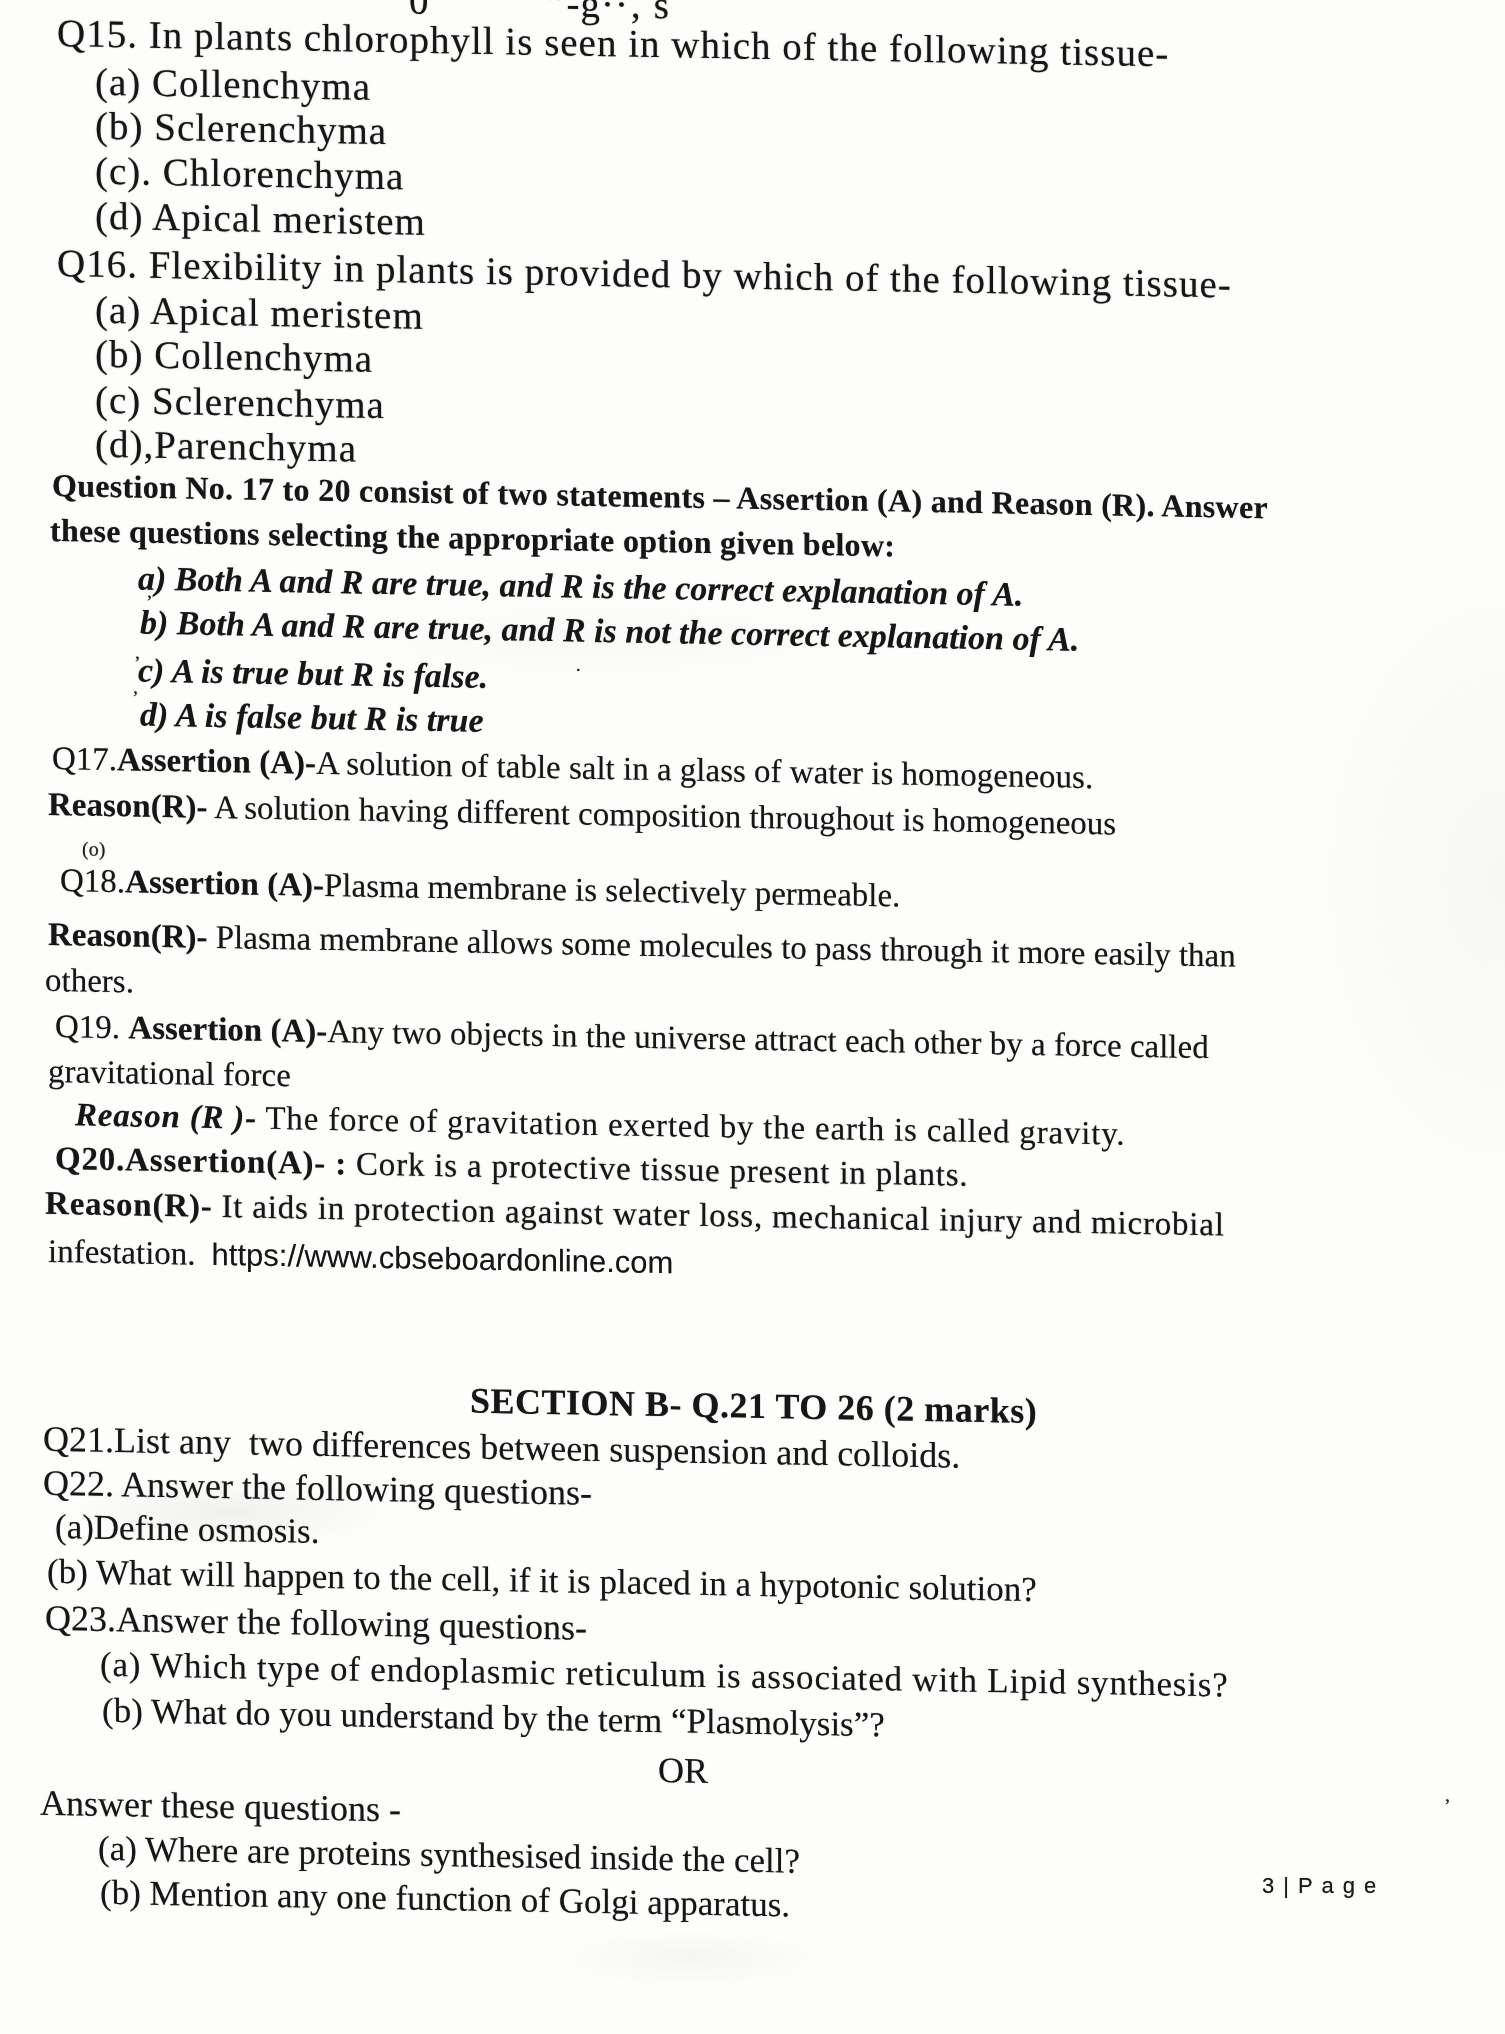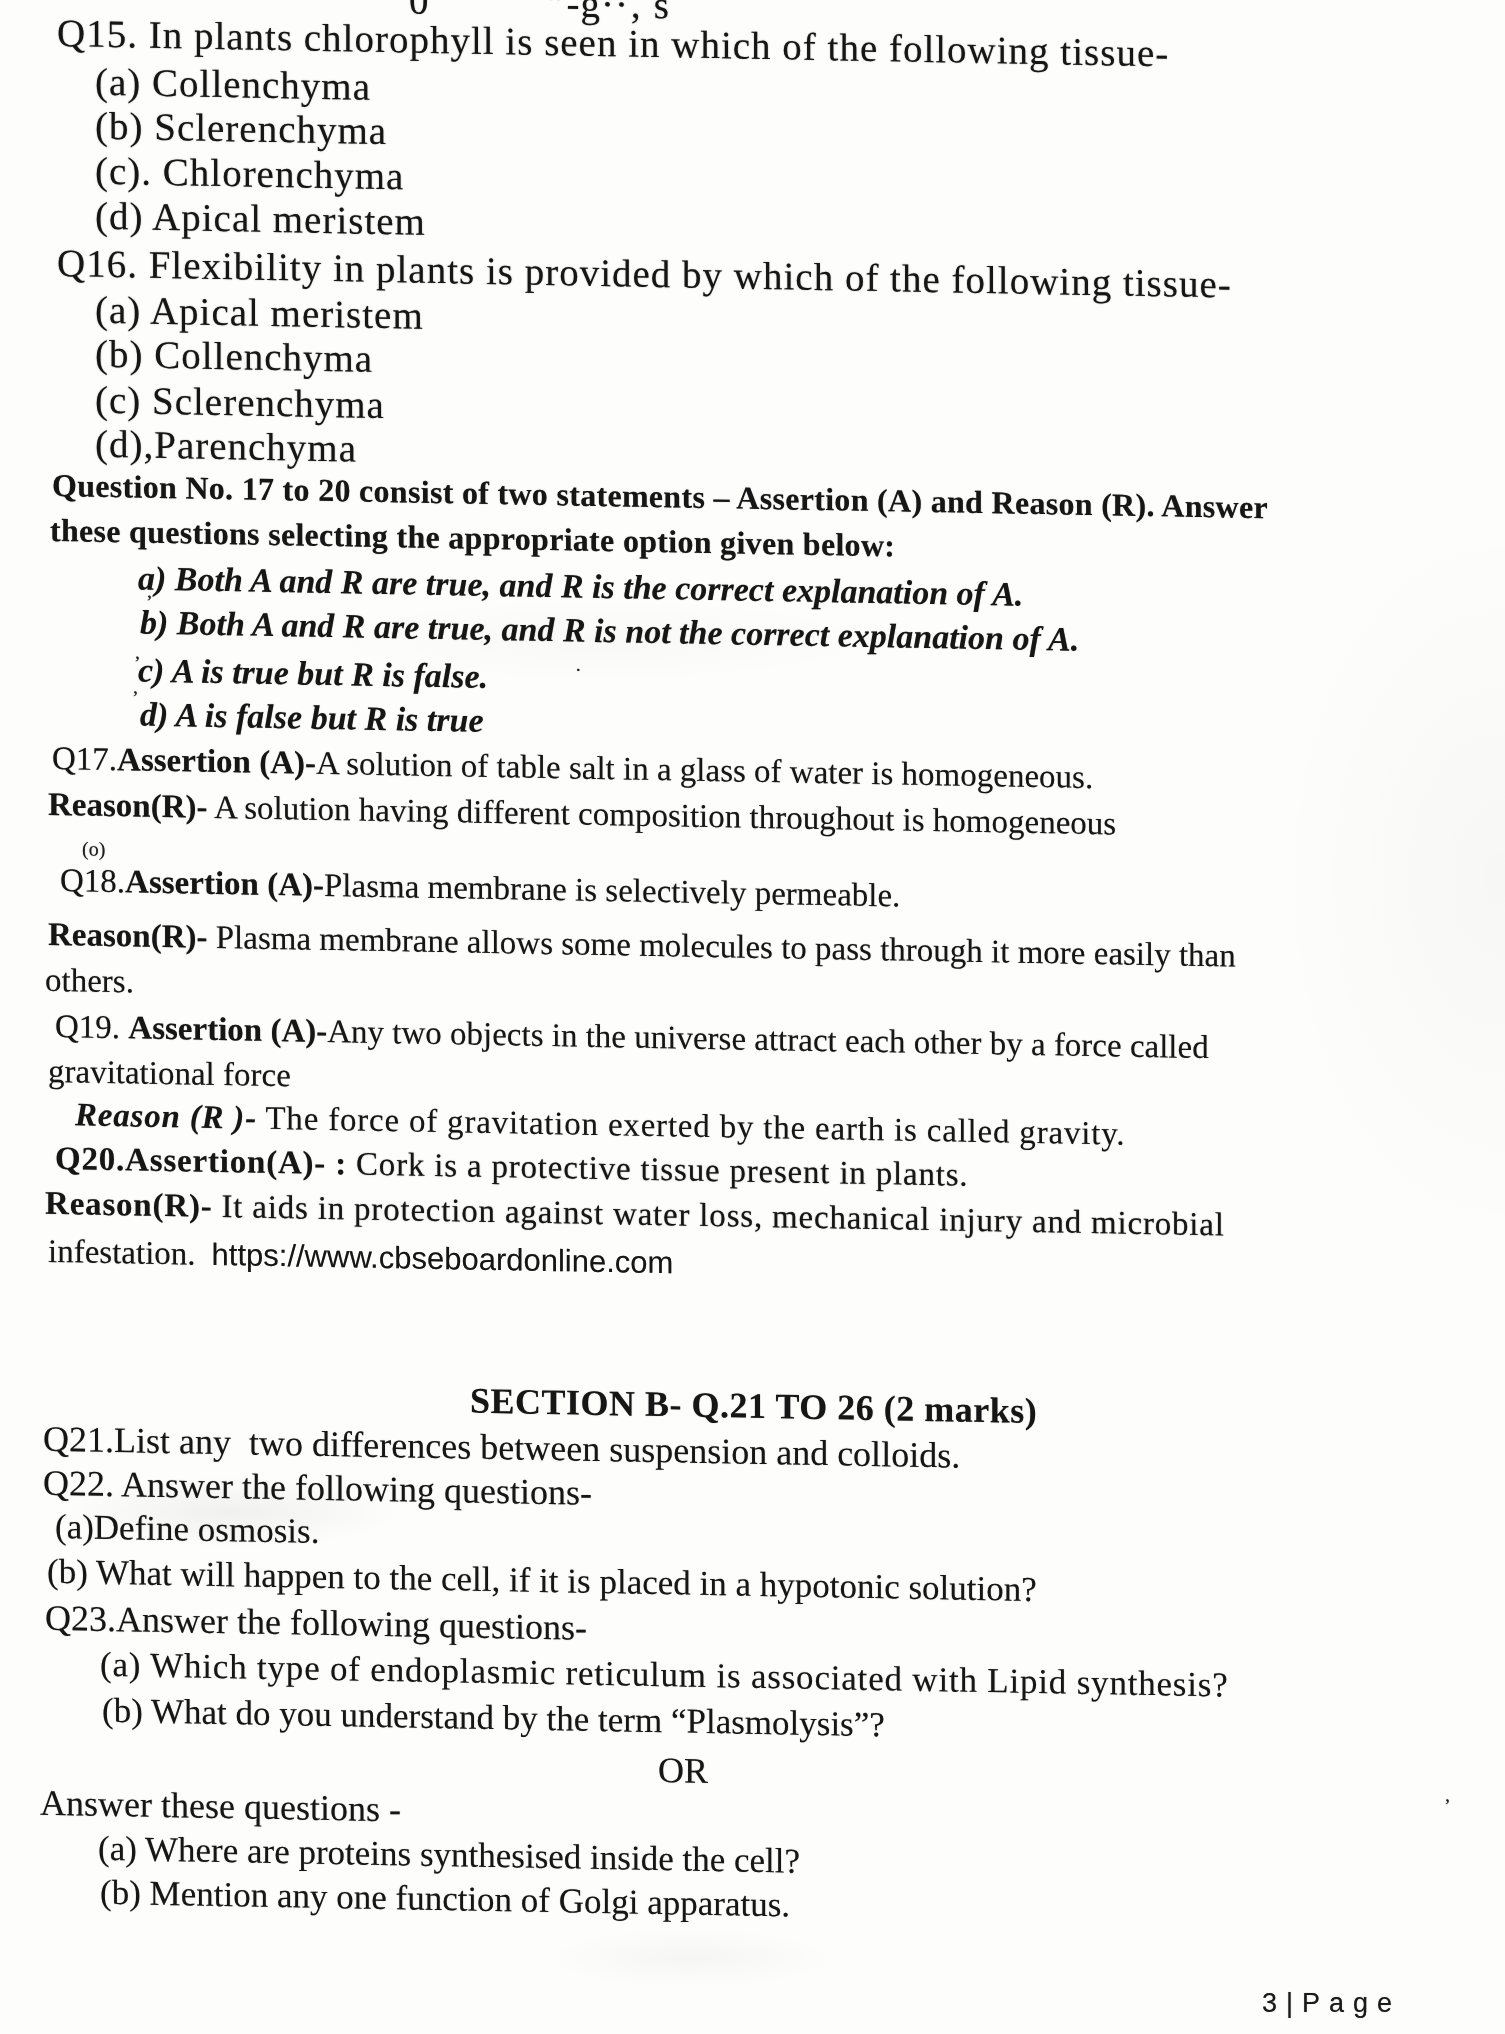--- a/index.html
+++ b/index.html
@@ -21,22 +21,22 @@
   .f-lg{font-size:39px;letter-spacing:1px;text-shadow:0 0 1.2px rgba(10,10,10,0.55);}
   .f-md{font-size:33px;}
   .inst{font-size:32px;font-weight:bold;letter-spacing:.3px;text-shadow:0 0 1px rgba(10,10,10,0.5);}
   .opt-i{font-size:34px;font-weight:bold;font-style:italic;text-shadow:0 0 1px rgba(10,10,10,0.45);}
   .b{font-weight:bold;}
   .head{font-size:36px;font-weight:bold;letter-spacing:.5px;}
   .f-sec{font-size:35px;}
   .ls{letter-spacing:.8px;}
   .url{font-family:"Liberation Sans","DejaVu Sans",sans-serif;font-size:31px;margin-left:16px;text-shadow:0 0 .6px rgba(10,10,10,0.4);}
   .artifact{position:absolute;font-size:20px;color:#1d1d1d;text-shadow:0 0 1px rgba(0,0,0,.5);}
-  .footer{position:absolute;left:1262px;top:1988px;font-family:"Liberation Sans","DejaVu Sans",sans-serif;
-    font-size:27px;letter-spacing:9px;color:#1a1a1a;text-shadow:0 0 .8px rgba(0,0,0,.55);}
+  .footer{position:absolute;left:1262px;top:1873px;font-family:"Liberation Sans","DejaVu Sans",sans-serif;
+    font-size:22px;letter-spacing:9px;color:#1a1a1a;text-shadow:0 0 .8px rgba(0,0,0,.55);}
 </style>
 </head>
 <body>
 
 <div class="page">
   <div class="scan">
 
     <div class="line f-lg" style="left:380px;top:-27px">” 0’          ”-g··‚ s</div>
 
     <div class="line f-lg" style="left:57px;top:12px">Q15. In plants chlorophyll is seen in which of the following tissue-</div>

